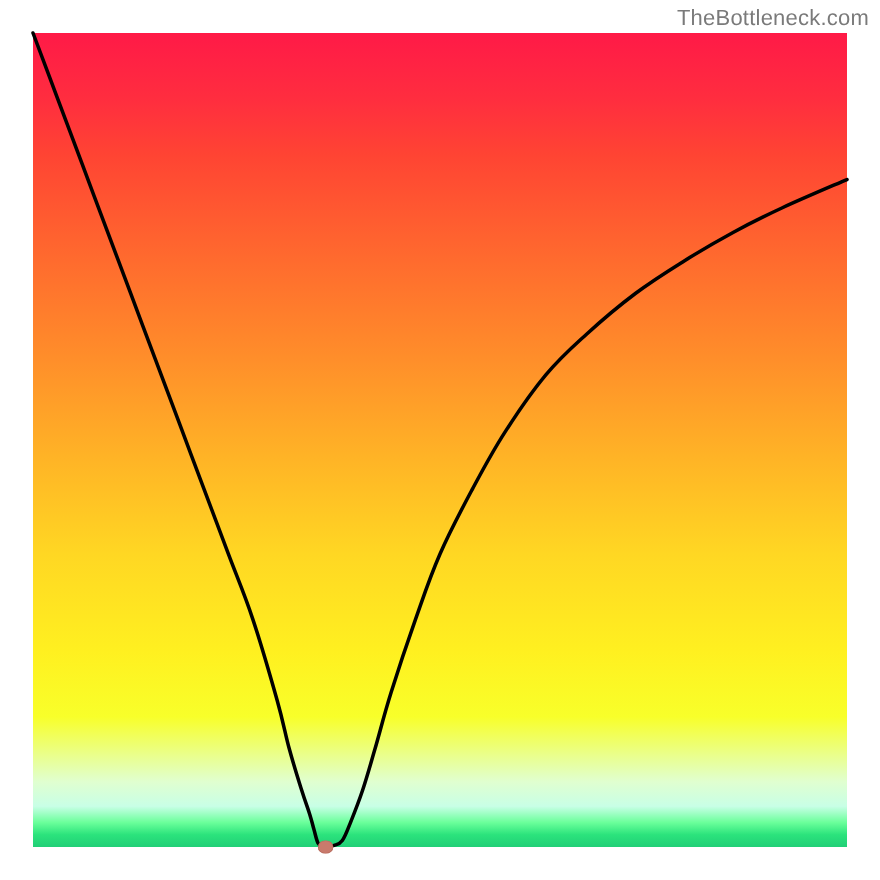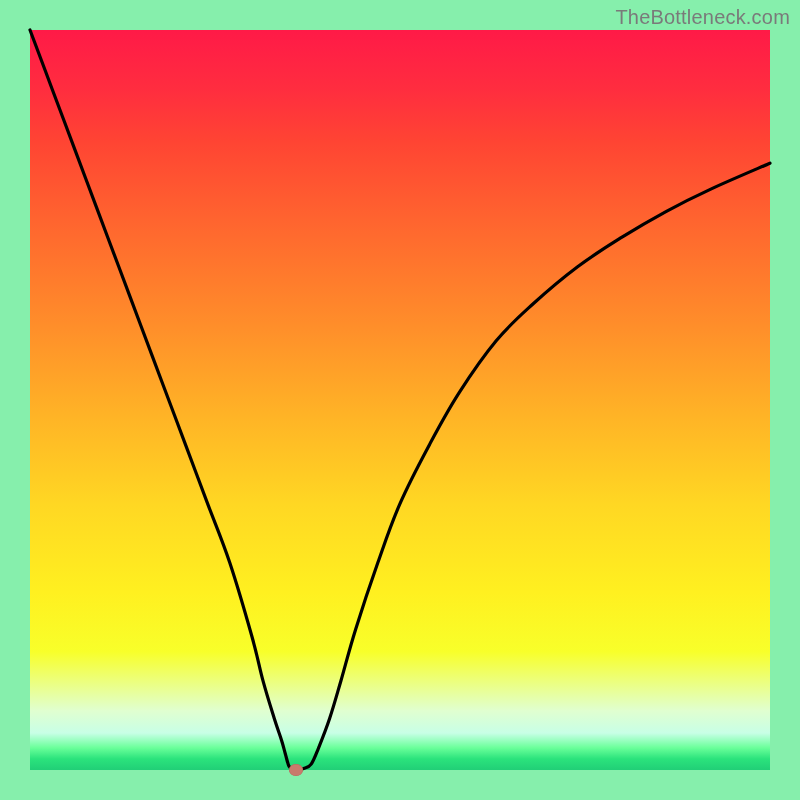--- a/index.html
+++ b/index.html
@@ -8,21 +8,21 @@
     width: 800px;
     height: 800px;
     background: #000;
     font-family: Arial, Helvetica, sans-serif;
     overflow: hidden;
   }
   .frame {
     position: relative;
     width: 800px;
     height: 800px;
-    background: #86efac;
+    background: #ffffff;
   }
   .plot-area {
     position: absolute;
     left: 30px;
     top: 30px;
     width: 740px;
     height: 740px;
     background: linear-gradient(to bottom,
       #ff1a47 0%,
       #ff2d3f 8%,

